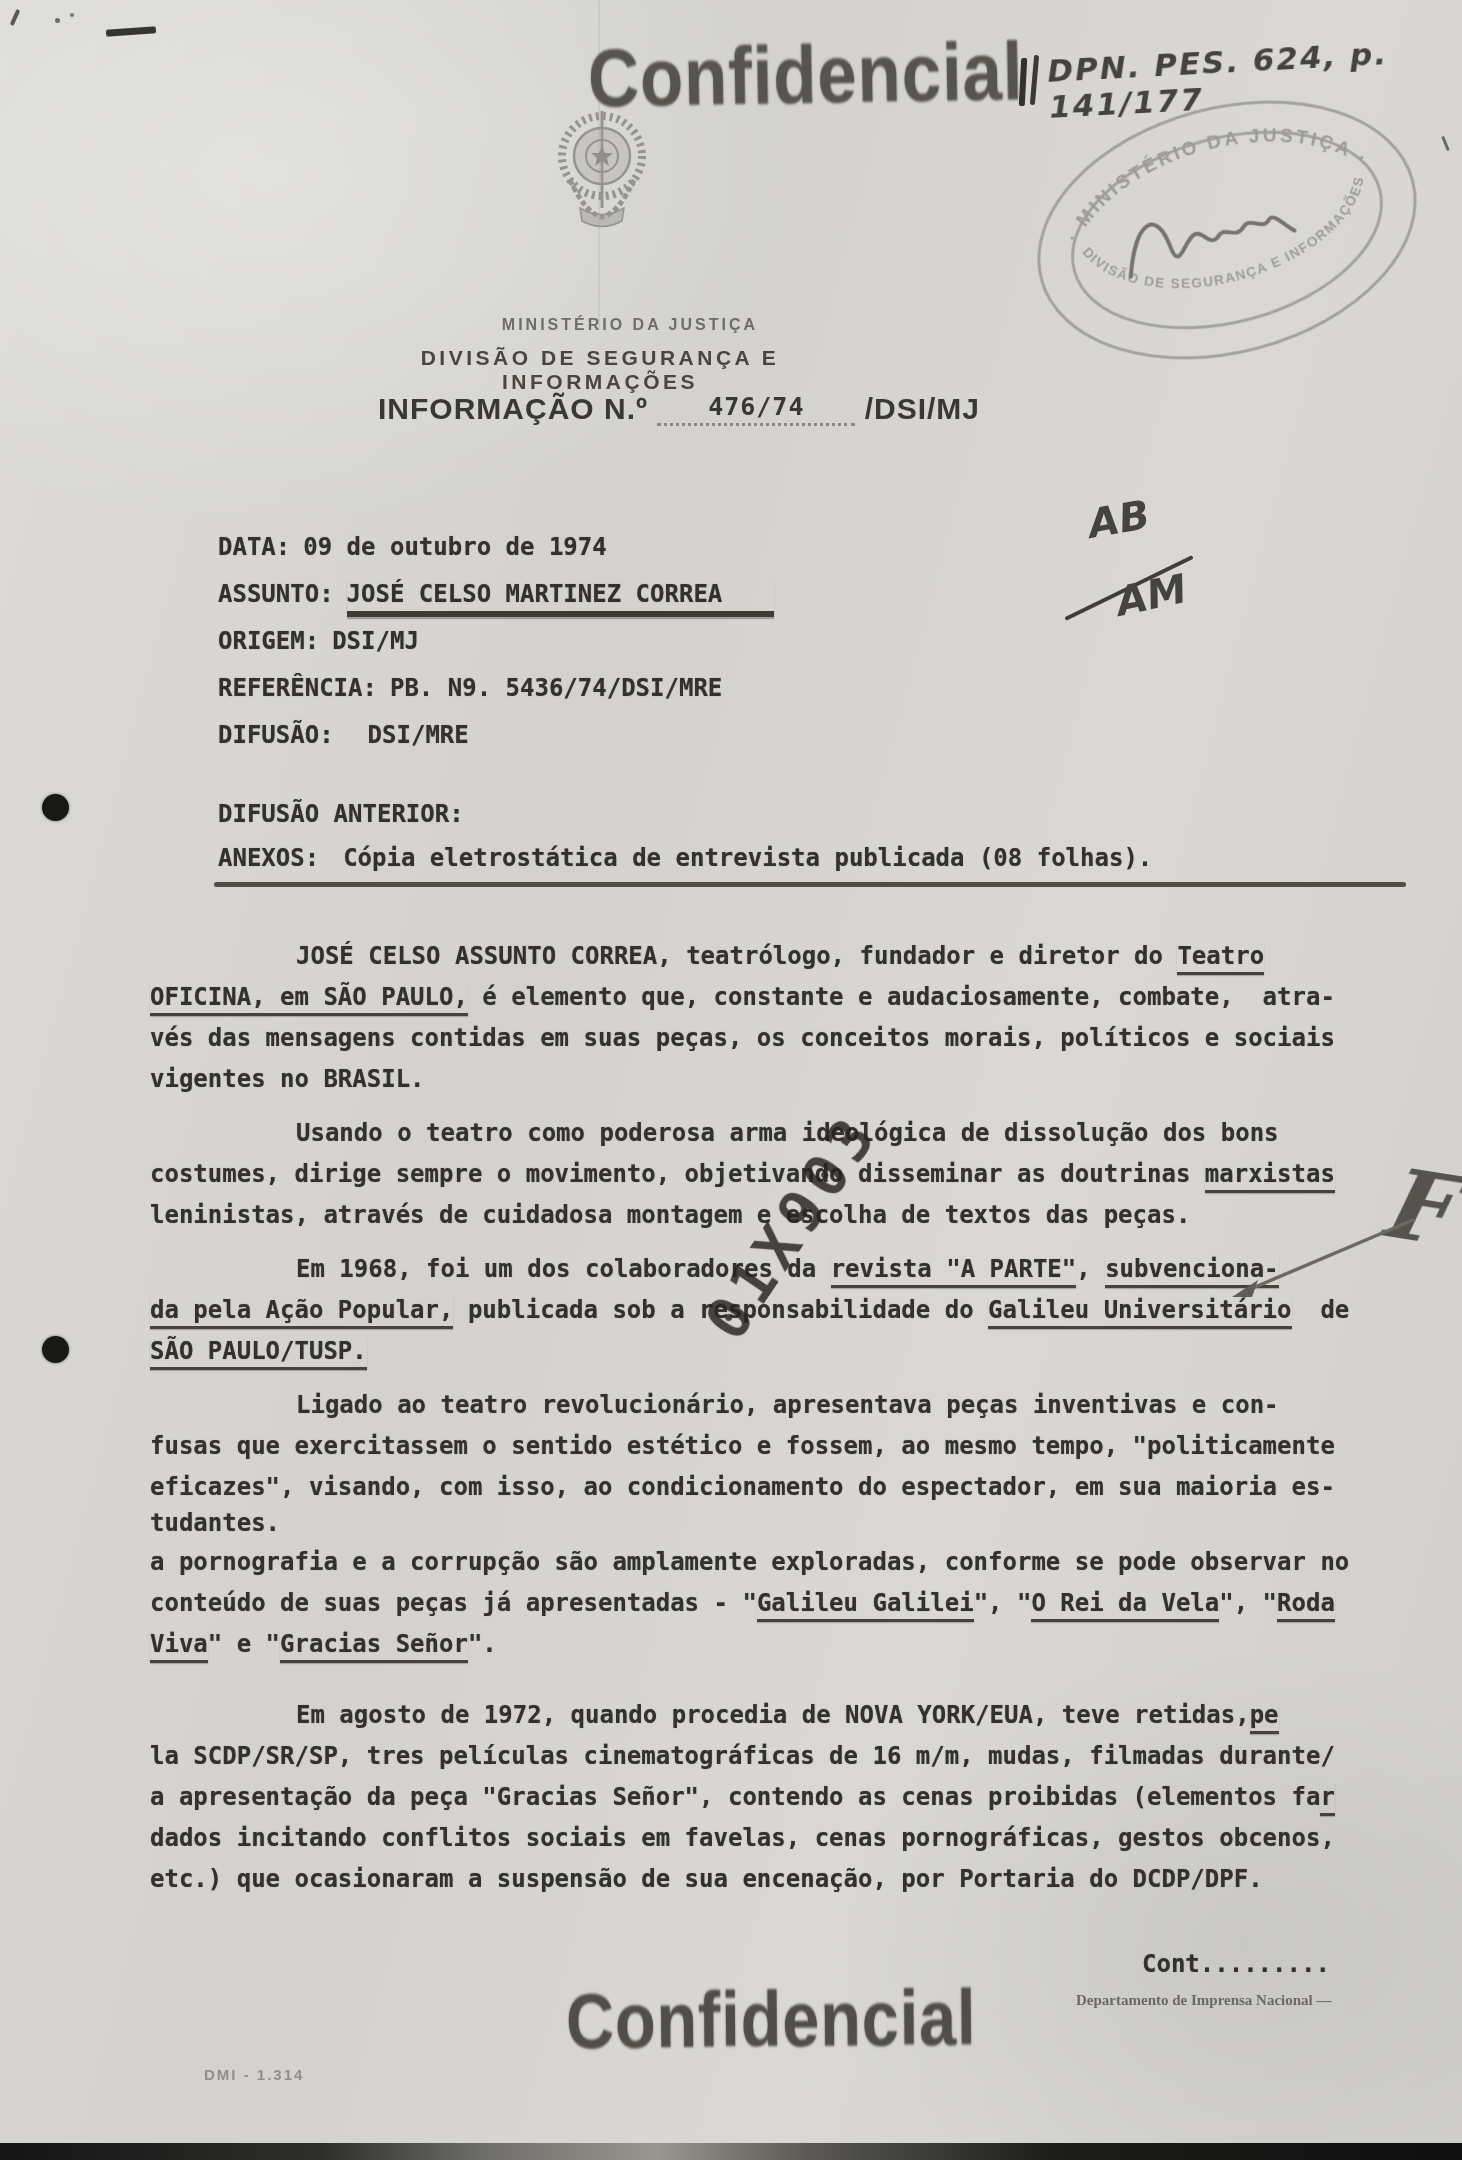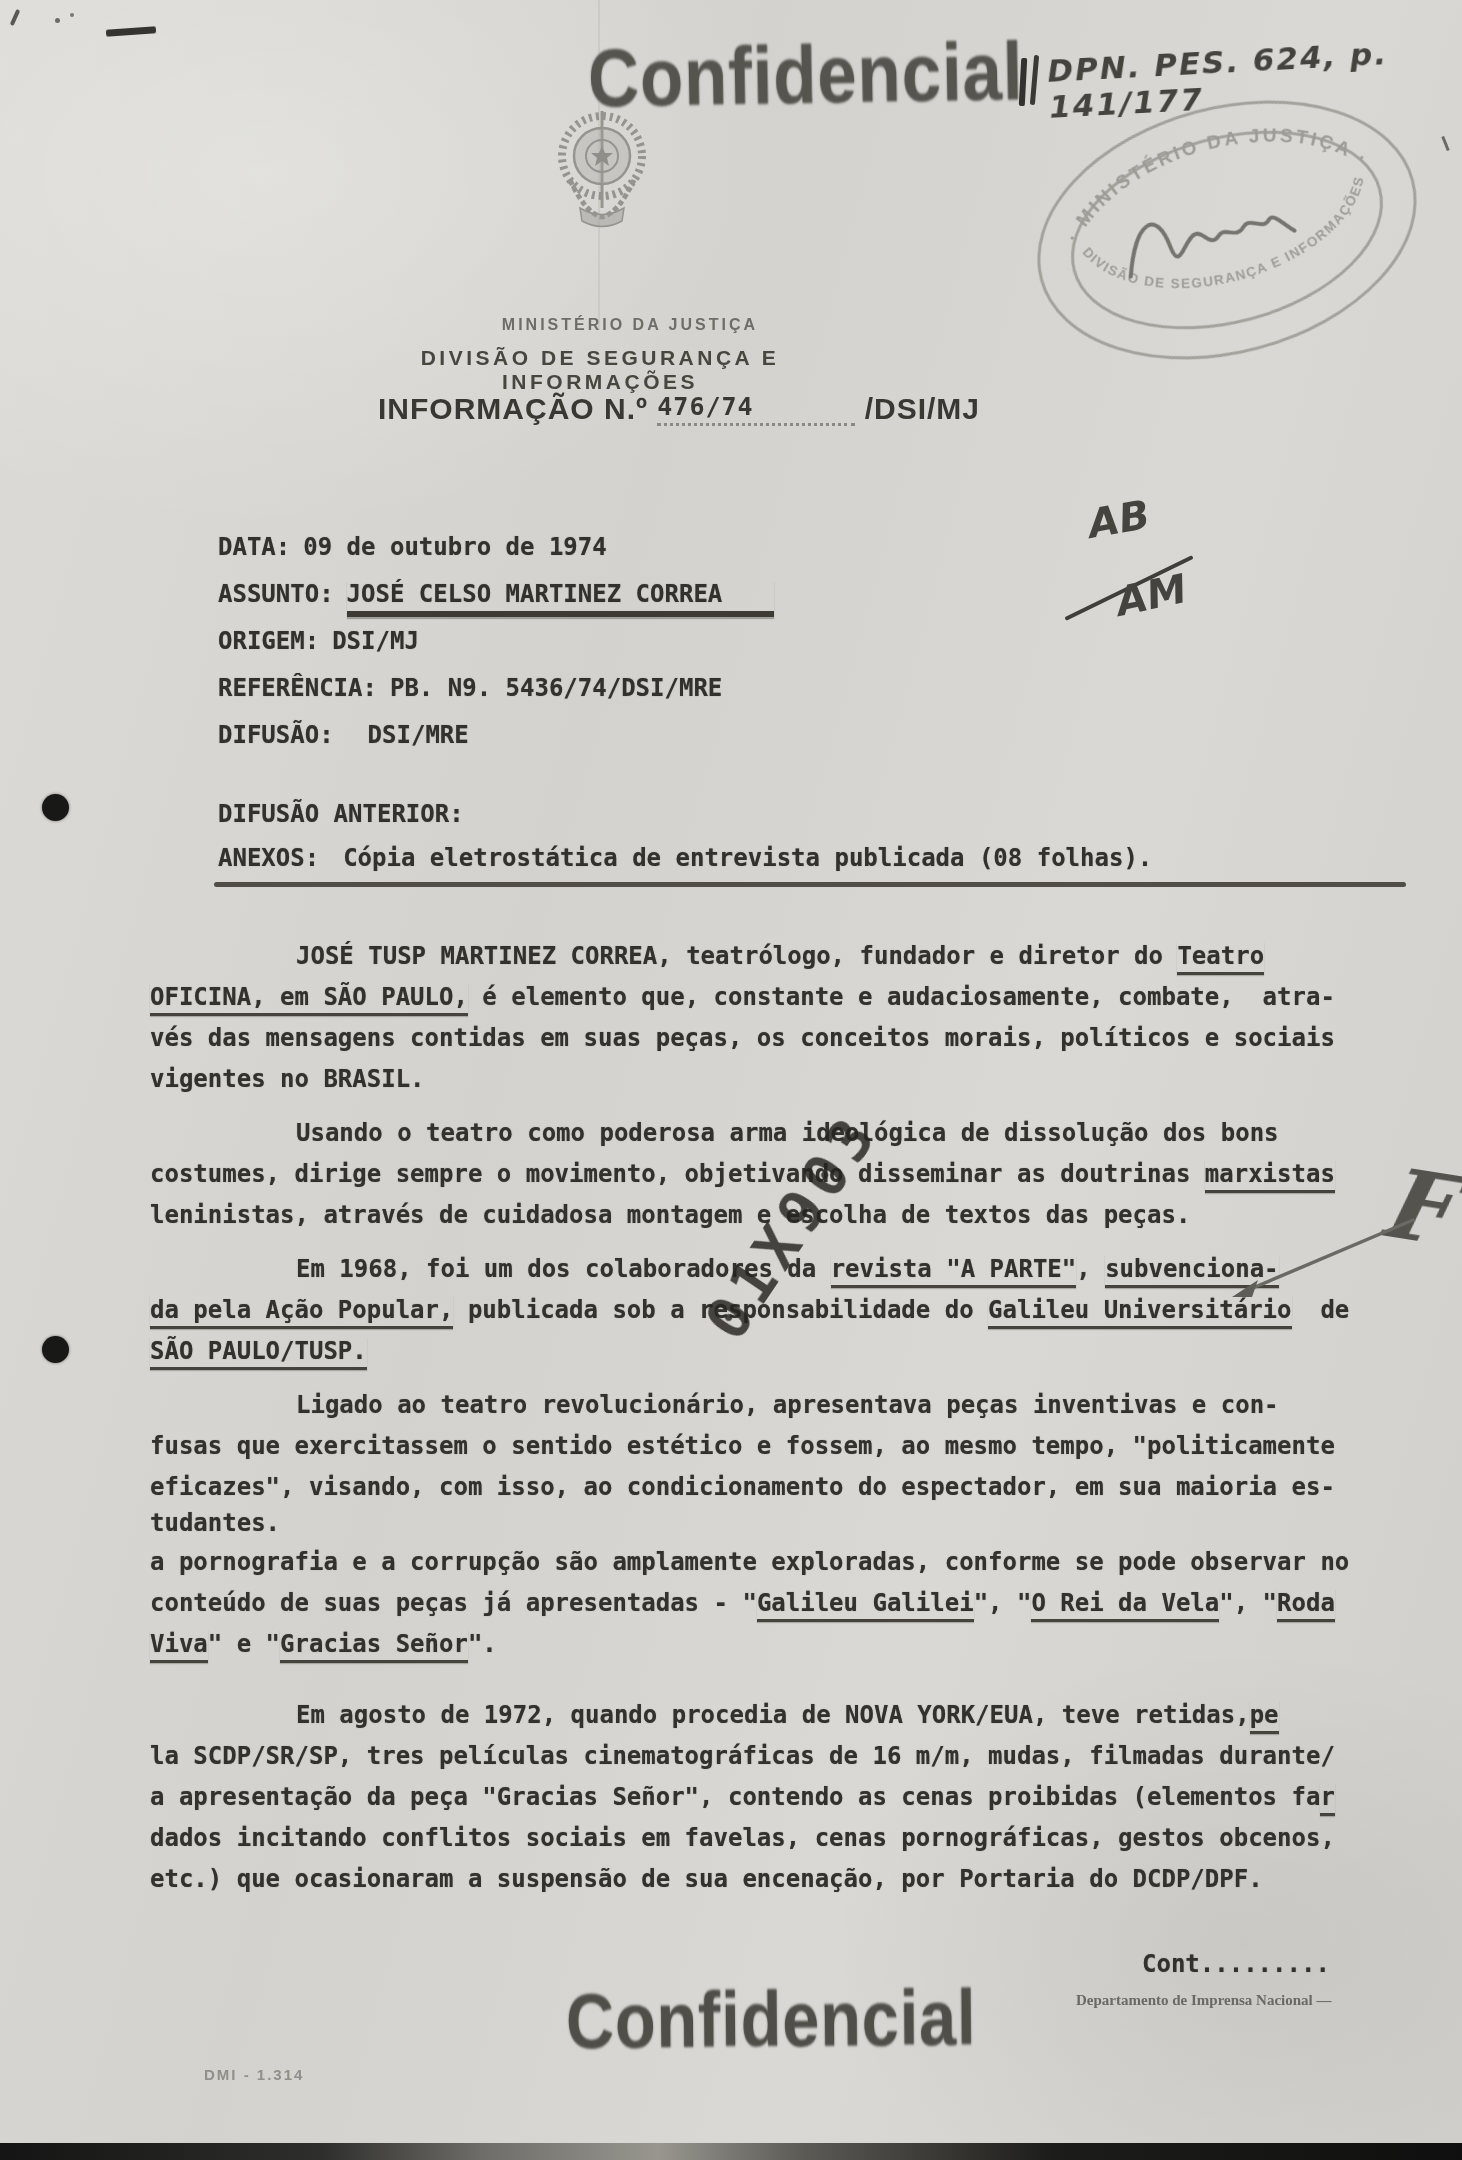--- a/index.html
+++ b/index.html
@@ -40,21 +40,21 @@
   }
   .confid.top{left:588px;top:34px;font-size:76px;transform:rotate(-1deg) scale(.93,1.08);}
   .confid.bottom{left:566px;top:1982px;font-size:70px;transform:rotate(-.5deg) scale(.95,1.1);color:#504e48;}
   
   .emblem{position:absolute;left:552px;top:108px;opacity:.88;filter:blur(.45px);}
   .stamp{position:absolute;left:1022px;top:80px;transform:rotate(-15deg);opacity:.8;filter:blur(.45px);}
   
   .ministry{position:absolute;left:438px;top:316px;width:320px;text-align:right;font-size:16px;font-weight:bold;letter-spacing:3px;color:#6f6d67;filter:blur(.35px);}
   .division{position:absolute;left:330px;top:346px;width:540px;text-align:center;font-size:21px;font-weight:bold;letter-spacing:3.5px;color:#48463f;filter:blur(.3px);}
   .info-line{position:absolute;left:378px;top:392px;font-size:30px;font-weight:bold;color:#3a3833;letter-spacing:1px;filter:blur(.25px);}
-  .info-line .num{display:inline-block;min-width:198px;text-align:left;font-size:25px;border-bottom:3px dotted #8b8983;padding-bottom:2px;vertical-align:bottom;font-family:"DejaVu Sans Mono","Liberation Mono",monospace;}
+  .info-line .num{display:inline-block;min-width:198px;text-align:center;font-size:25px;border-bottom:3px dotted #8b8983;padding-bottom:2px;vertical-align:bottom;font-family:"DejaVu Sans Mono","Liberation Mono",monospace;}
   
   .tw{font-family:"DejaVu Sans Mono","Liberation Mono",monospace;font-weight:bold;color:#33312d;text-shadow:0 0 1px rgba(51,49,45,.5);}
   .meta{position:absolute;left:218px;top:524px;font-size:24px;}
   .meta-row{height:47px;line-height:47px;white-space:pre;}
   .meta-row .mv{margin-left:13px;}
   .meta-row:nth-child(5) .mv{margin-left:34px;}
   .mu{border-bottom:6px solid #3e3b35;padding-bottom:3px;padding-right:52px;box-shadow:0 2px 1px rgba(62,59,53,.35);}
   .attach{position:absolute;left:218px;top:792px;font-size:24px;}
   .att-row{height:44px;line-height:44px;white-space:pre;}
   .att-row .mv{margin-left:24px;}
@@ -151,21 +151,21 @@
       <div class="meta-row"><span class="ml">DIFUSÃO:</span><span class="mv">DSI/MRE</span></div>
     </div>
   <div class="tw attach" id="attach-rows">
       <div class="att-row"><span class="ml">DIFUSÃO ANTERIOR:</span><span class="mv"></span></div>
       <div class="att-row"><span class="ml">ANEXOS:</span><span class="mv">Cópia eletrostática de entrevista publicada (08 folhas).</span></div>
     </div>
   <div class="hr"></div>
 
   <div class="tw body-text" id="body-text">
       <div class="para p0">
-        <div class="bline indent"><span>JOSÉ TUSP MARTINEZ CORREA, teatrólogo, fundador e diretor do </span><span class="u">Teatro</span></div>
+        <div class="bline indent"><span>JOSÉ CELSO ASSUNTO CORREA, teatrólogo, fundador e diretor do </span><span class="u">Teatro</span></div>
         <div class="bline"><span class="u">OFICINA, em SÃO PAULO,</span><span> é elemento que, constante e audaciosamente, combate,  atra-</span></div>
         <div class="bline"><span>vés das mensagens contidas em suas peças, os conceitos morais, políticos e sociais</span></div>
         <div class="bline"><span>vigentes no BRASIL.</span></div>
       </div>
       <div class="para p1">
         <div class="bline indent"><span>Usando o teatro como poderosa arma ideológica de dissolução dos bons</span></div>
         <div class="bline"><span>costumes, dirige sempre o movimento, objetivando disseminar as doutrinas </span><span class="u">marxistas</span></div>
         <div class="bline"><span>leninistas, através de cuidadosa montagem e escolha de textos das peças.</span></div>
       </div>
       <div class="para p2">

